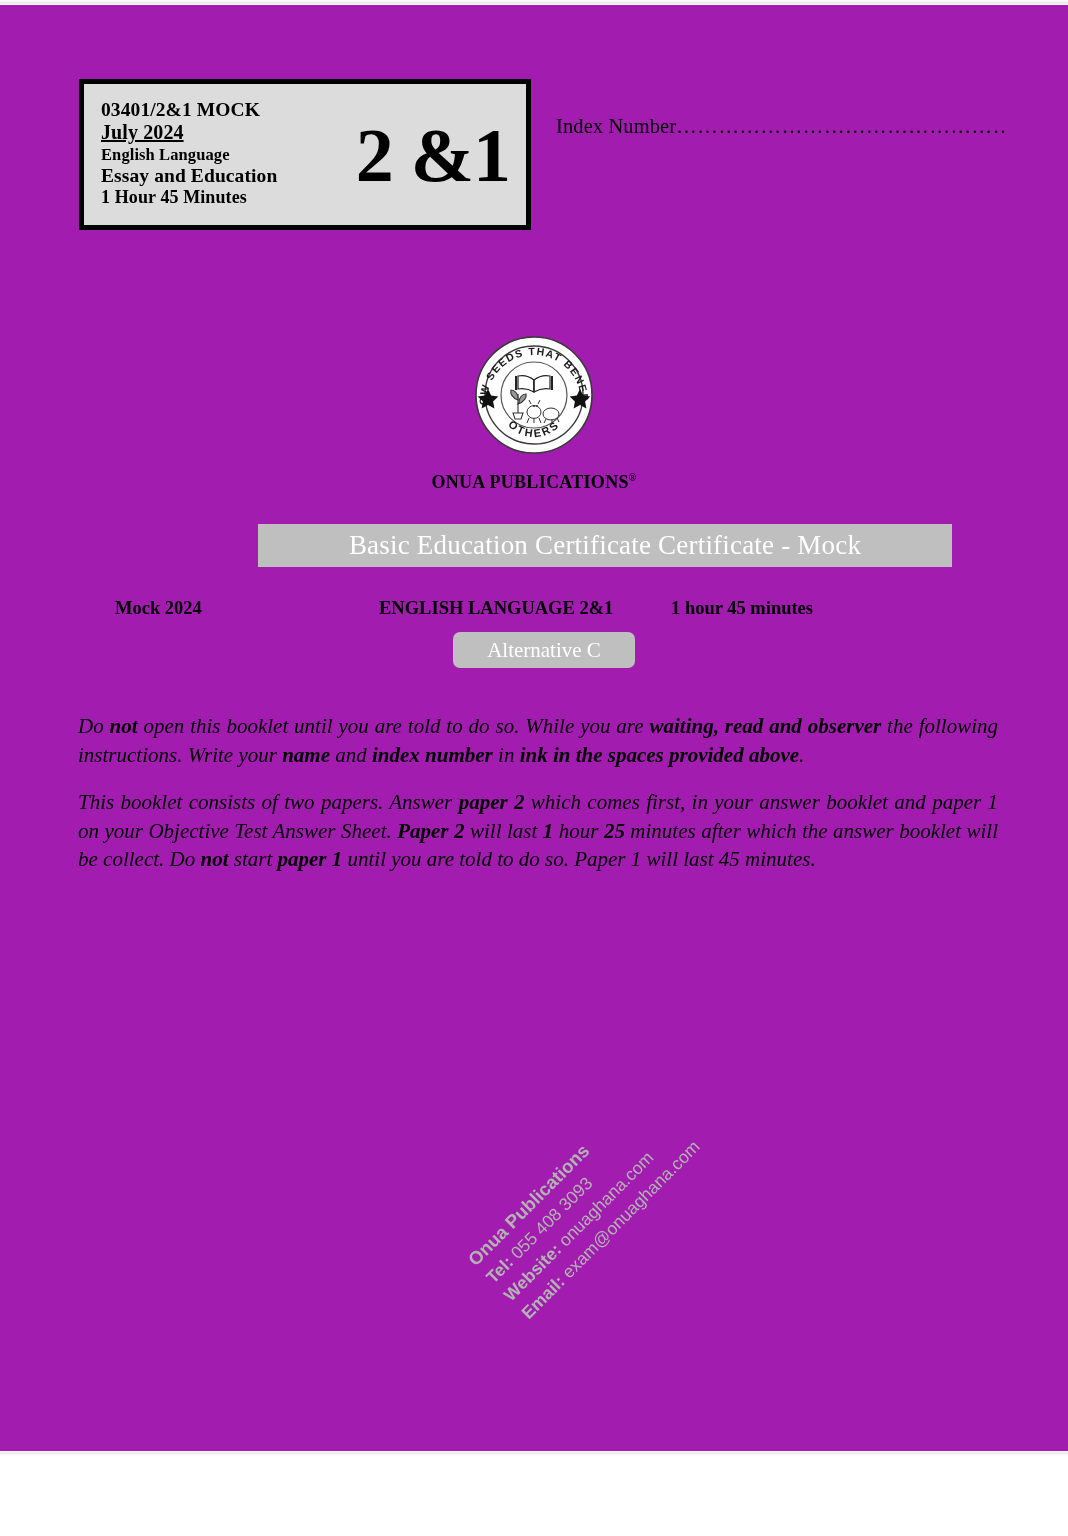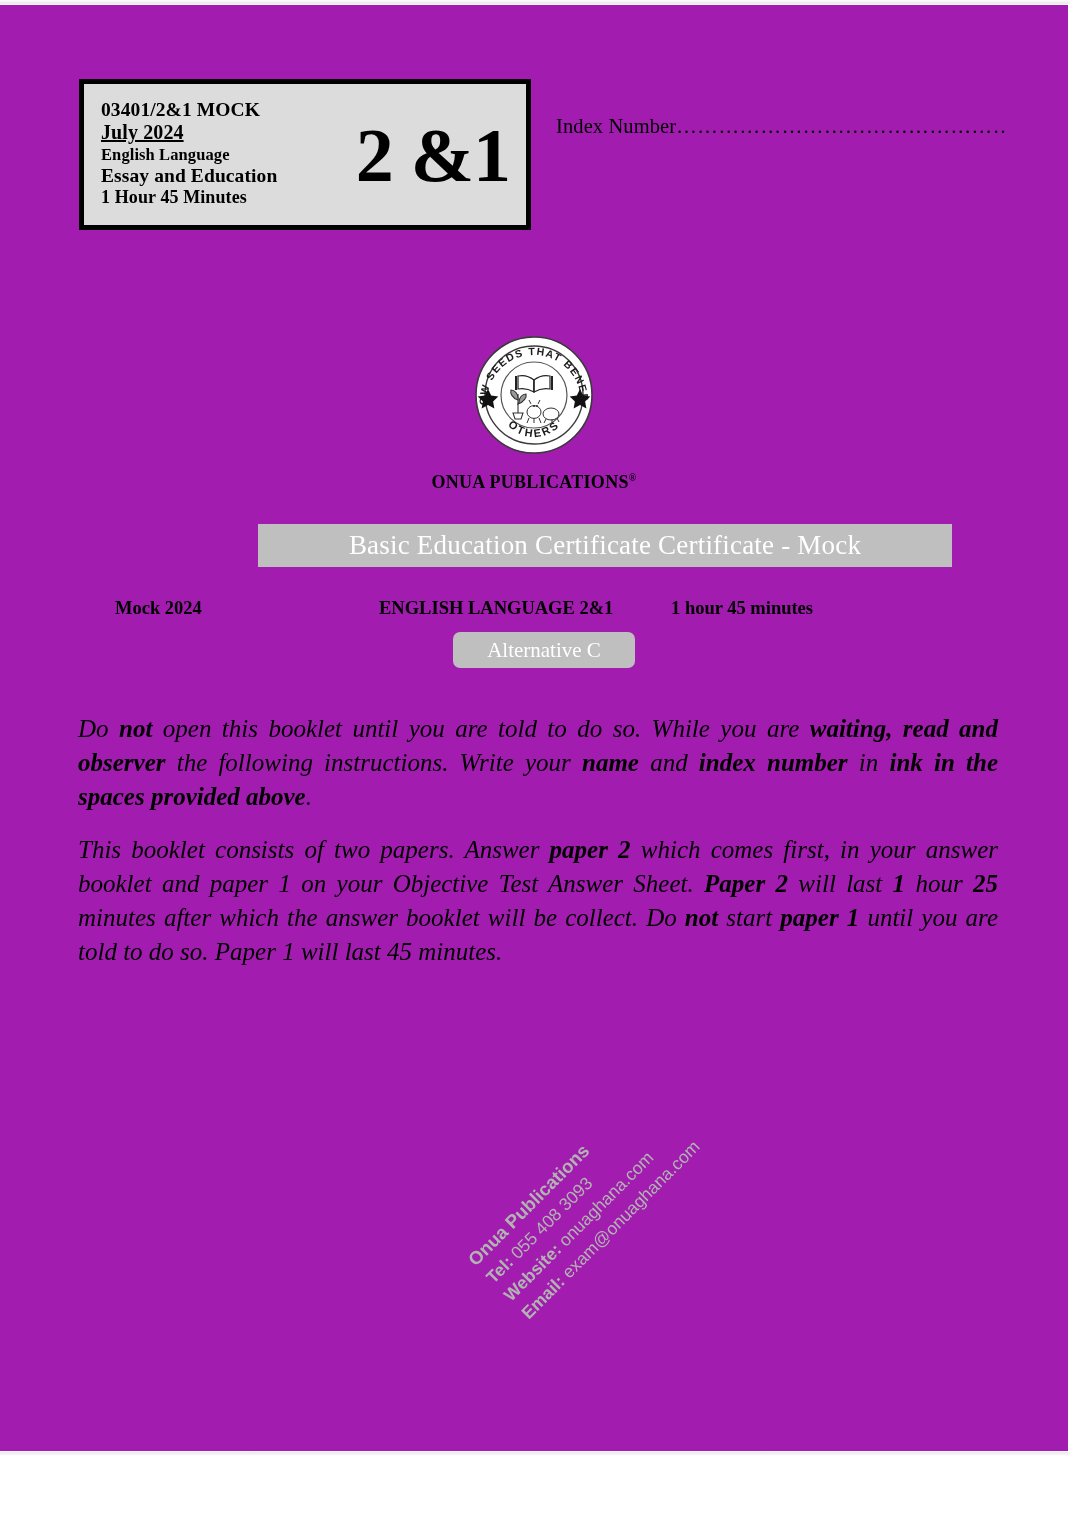--- a/index.html
+++ b/index.html
@@ -181,21 +181,21 @@
   
   .instructions {
     position: absolute;
     left: 78px;
     top: 712px;
     width: 920px;
   }
   .instructions p {
     margin: 0 0 19px 0;
     font-style: italic;
-    font-size: 25px;
+    font-size: 21px;
     line-height: 1.36;
     text-align: justify;
     font-stretch: condensed;
   }
   .instructions p:last-child { margin-bottom: 0; }
   .instructions b {
     font-weight: bold;
     font-style: italic;
   }
 

